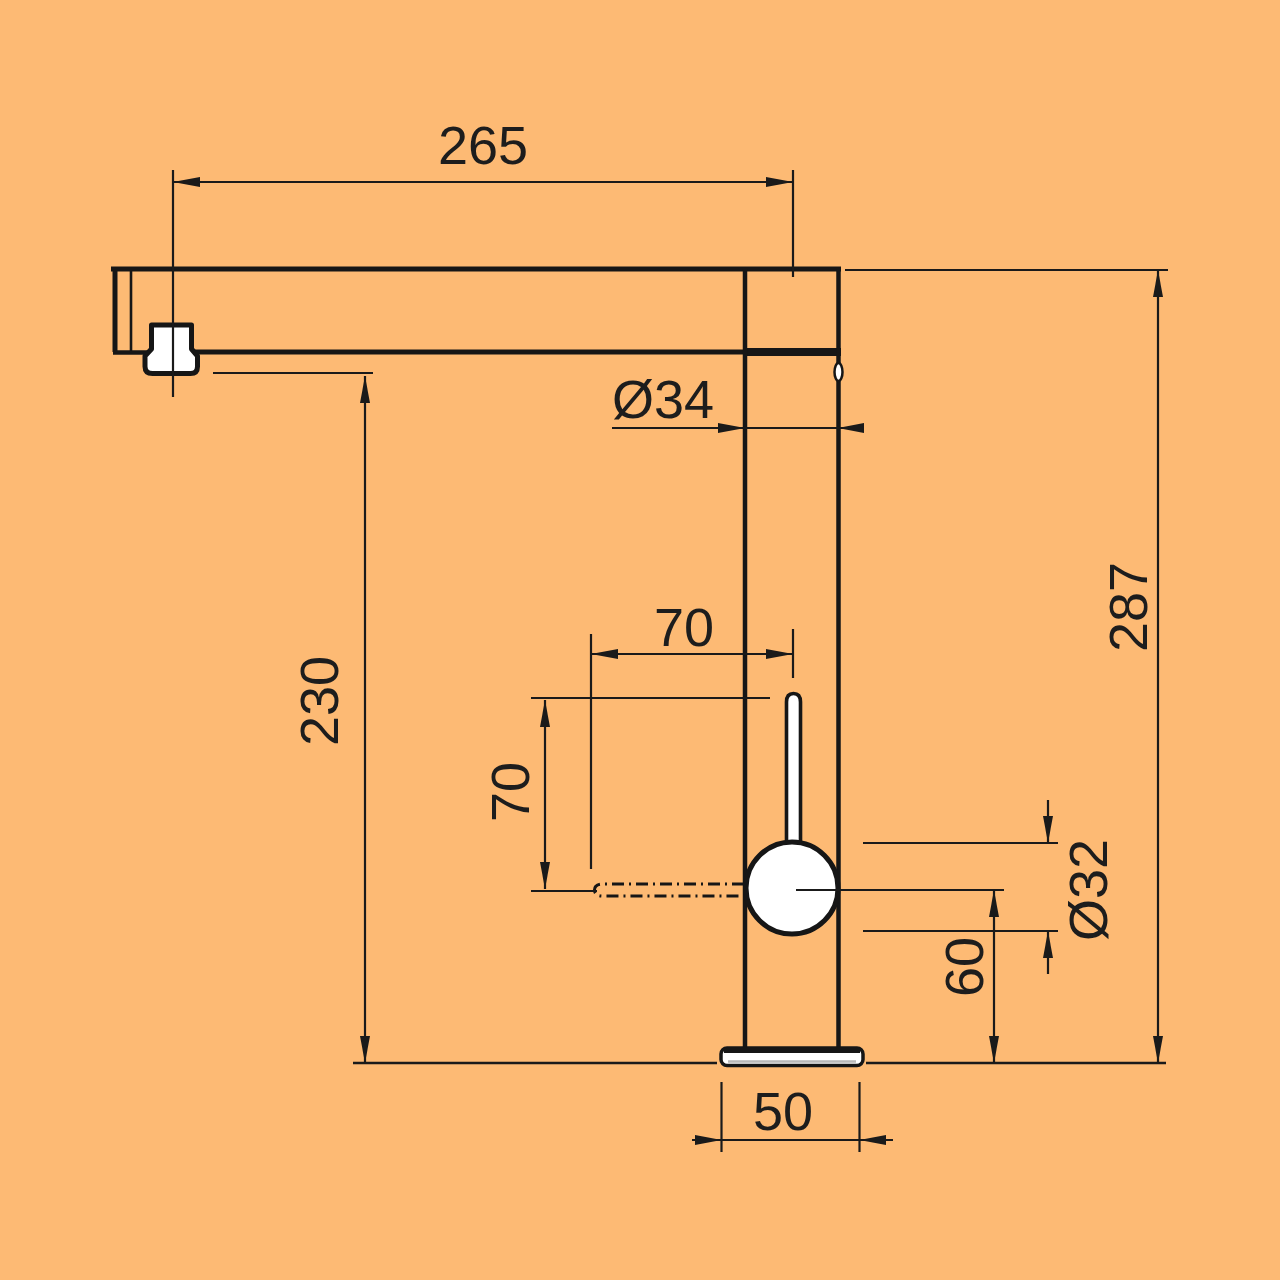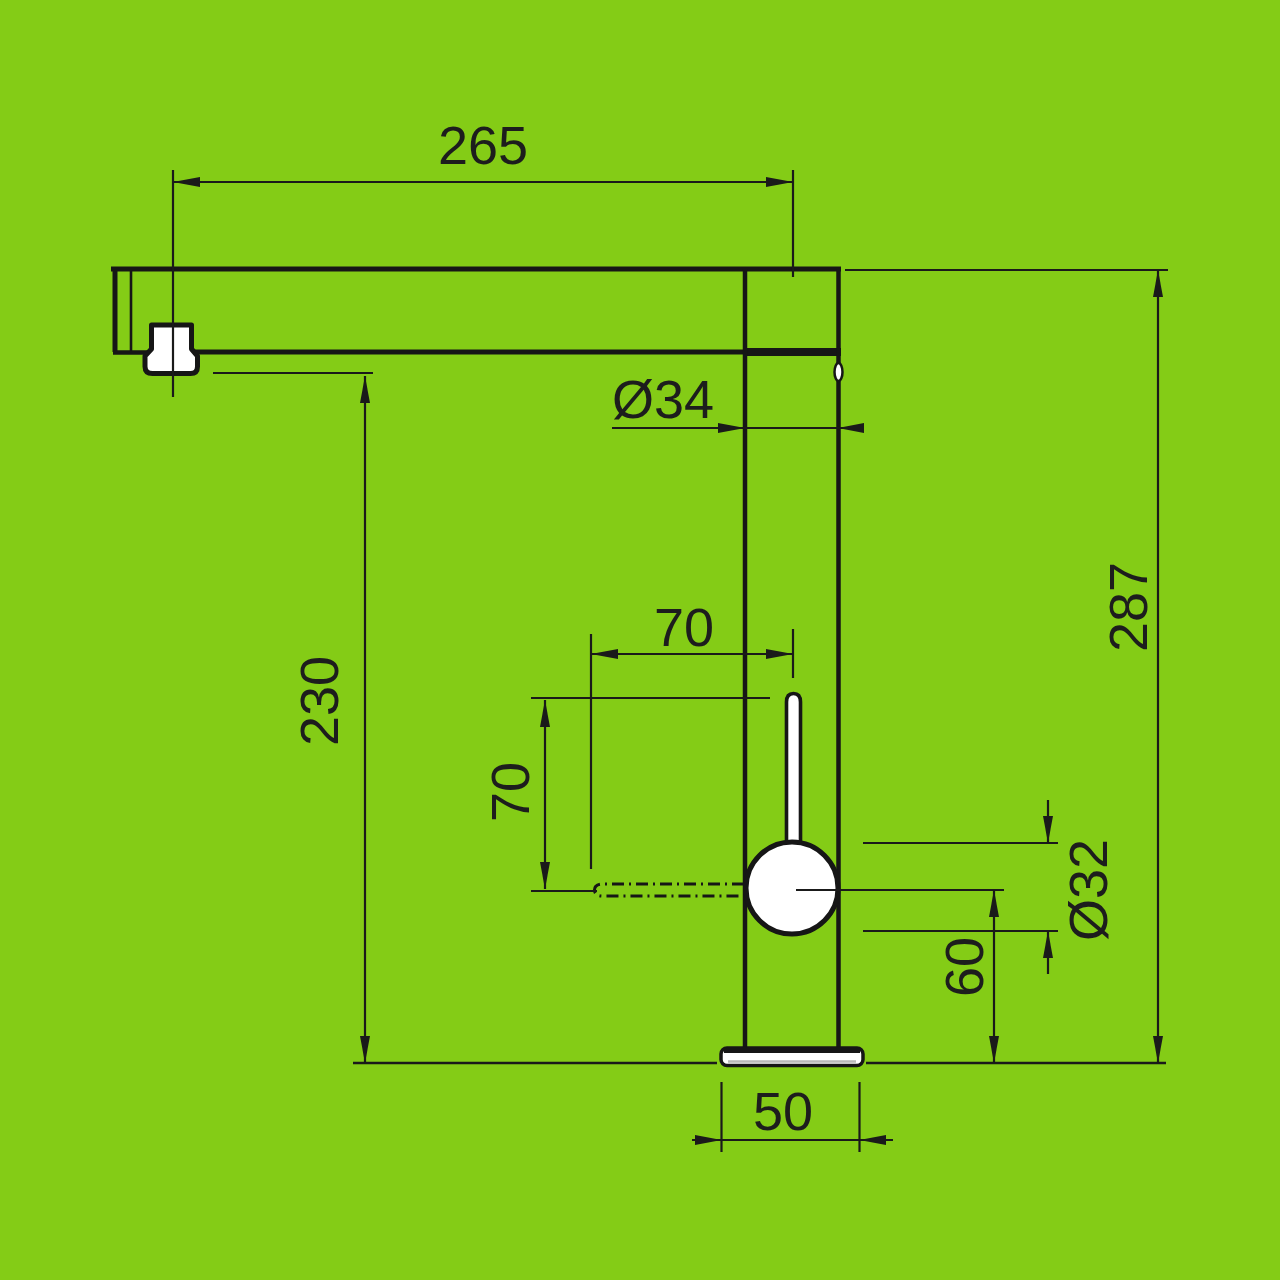--- a/index.html
+++ b/index.html
@@ -1,16 +1,16 @@
 <!DOCTYPE html>
 <html><head>
 <meta charset="utf-8">
 <style>
   html,body{margin:0;padding:0;background:#ffffff;}
-  .canvas{position:relative;width:1280px;height:1280px;background:#84cc16;overflow:hidden;}
+  .canvas{position:relative;width:1280px;height:1280px;background:#fdba74;overflow:hidden;}
   svg{display:block;}
   text{font-family:"Liberation Sans","DejaVu Sans",sans-serif;font-size:54px;fill:#1d1d1d;stroke:none;}
   .thin{stroke:#1a1a1a;stroke-width:2.2;fill:none;}
   .base{stroke:#1a1a1a;stroke-width:2.5;fill:none;}
   .arrow{fill:#1a1a1a;stroke:none;}
 </style>
 </head>
 <body>
 
 <div class="canvas">

